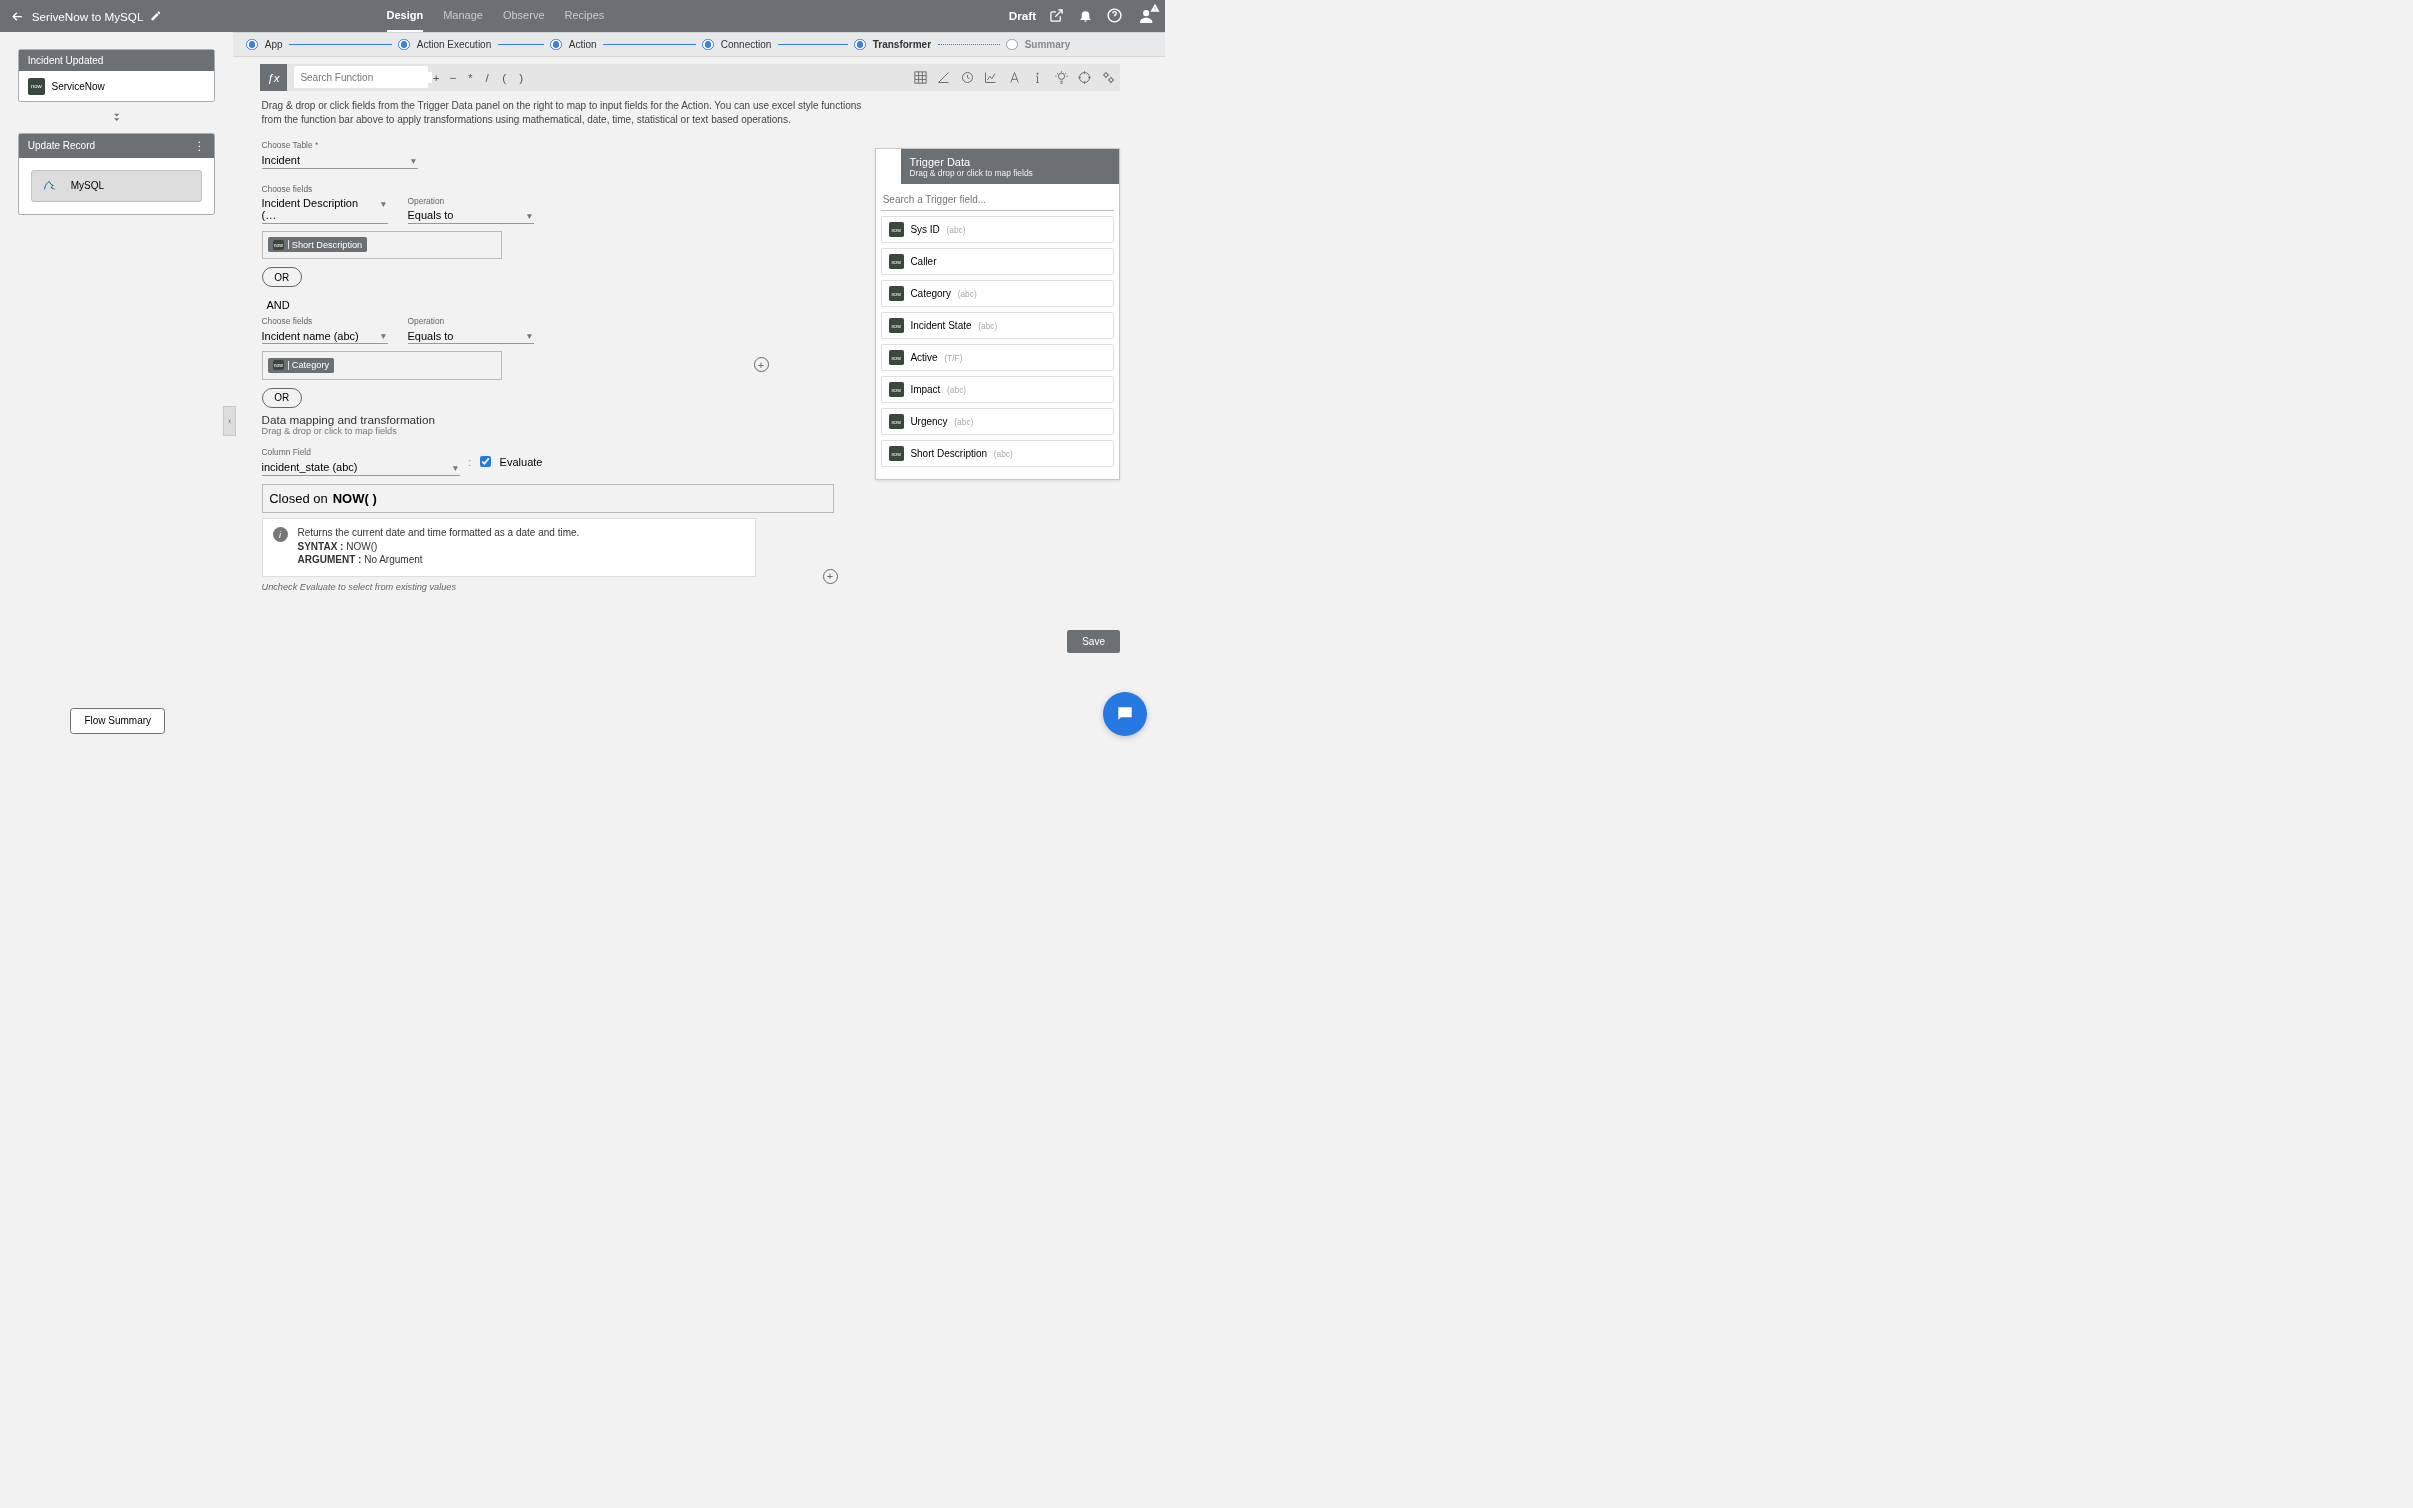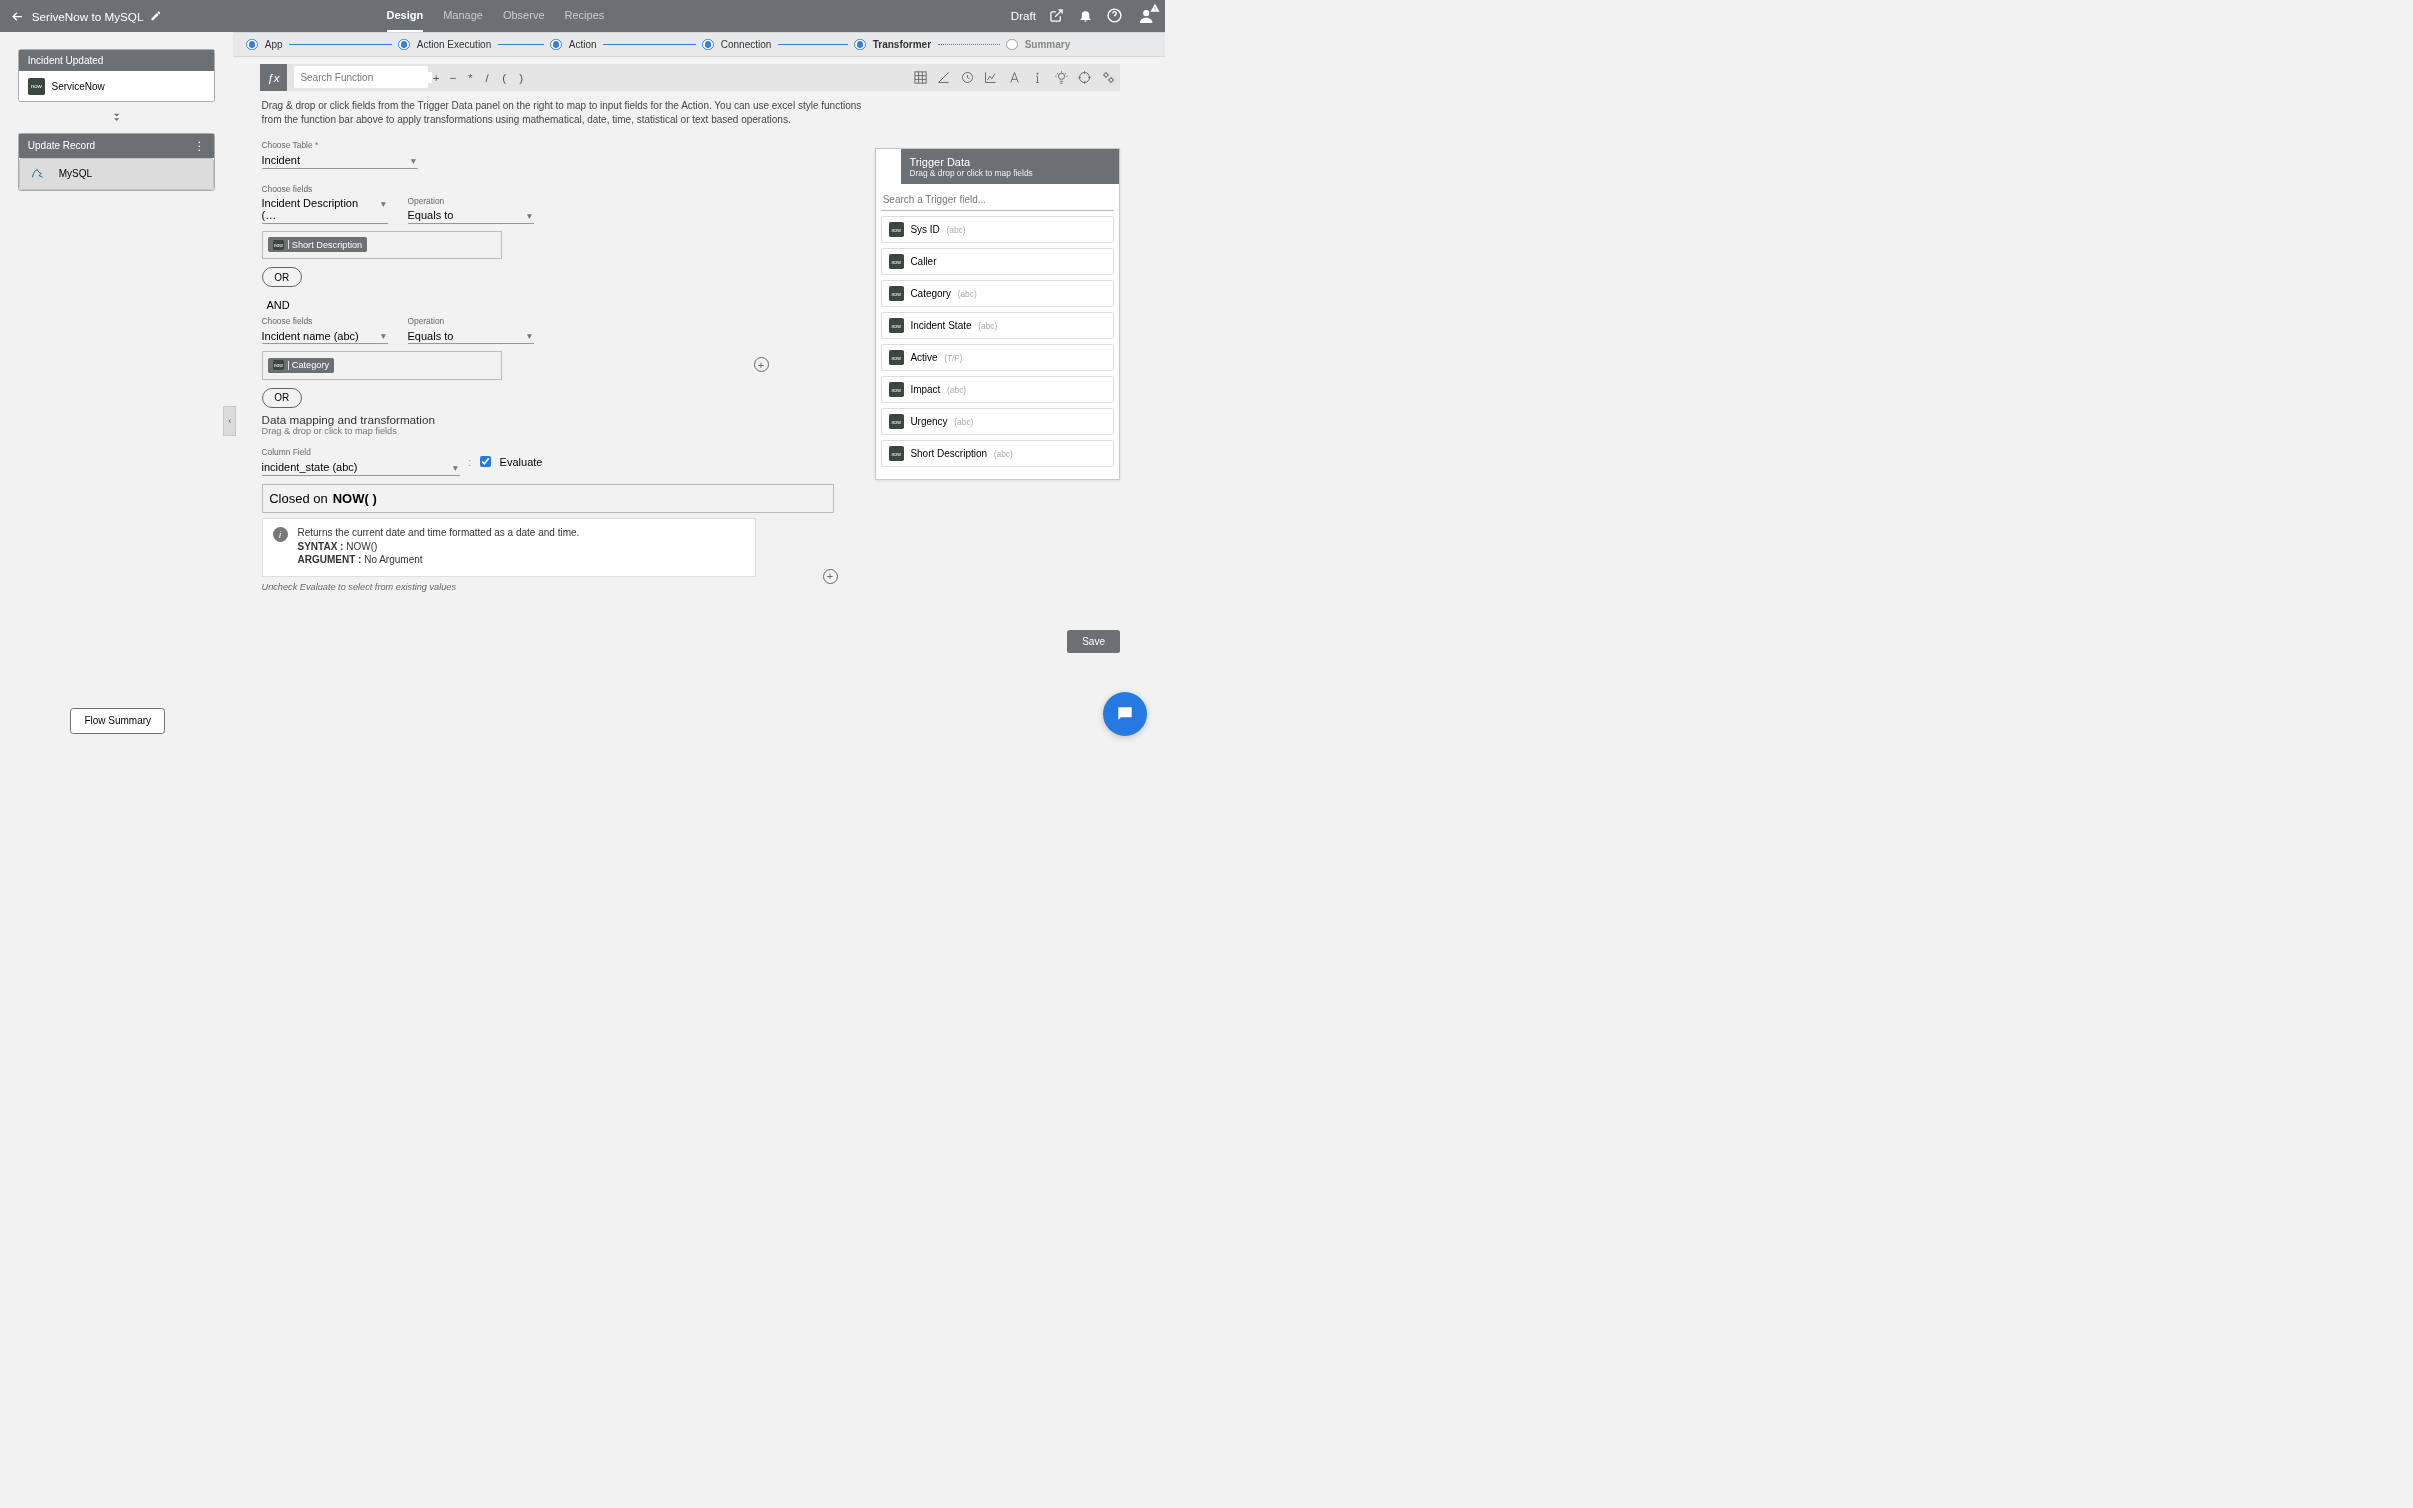--- a/index.html
+++ b/index.html
@@ -7,41 +7,41 @@
 
   
   .header { height: 32px; background: #6b7075; display: flex; align-items: center; color: #fff; padding: 0 10px; position: relative; }
   .header .back-icon { width: 15px; height: 15px; margin-right: 6.7px; cursor: pointer; }
   .header .title { font-size: 11.7px; font-weight: 500; }
   .header .pencil-icon { margin-left: 6.7px; cursor: pointer; }
   .header .tabs { position:absolute; left:50%; transform:translateX(-90%); display: flex; gap: 20px; height: 100%; align-items: center; }
   .header .tabs .tab { font-size: 11px; color: #c9cbcd; cursor: pointer; height: 100%; display: flex; align-items: center; border-bottom: 2.5px solid transparent; }
   .header .tabs .tab.active { color: #fff; font-weight: 600; border-bottom-color: #fff; }
   .header .right { margin-left: auto; display: flex; align-items: center; gap: 13.4px; }
-  .header .draft { font-size: 11.7px; font-weight: 400; }
+  .header .draft { font-size: 11.7px; font-weight: 700; }
   .header .hicon { cursor: pointer; color:#fff; }
 
   
   .steps { position:absolute; left:233px; right:0; top:32px; height: 25px; background: #e8e9ea; display: flex; align-items: center; padding: 0 13.4px; gap: 6.7px; border-top: 0.8px solid #d5d6d7; border-bottom: 0.8px solid #d5d6d7; }
   .step { display: flex; align-items: center; gap: 6.7px; flex: 1; }
   .step .circle { width: 11.7px; height: 11.7px; border-radius: 50%; border: 1.7px solid #3a7ee0; background: #fff; position: relative; flex-shrink:0; }
   .step .circle.filled::after { content:''; position:absolute; inset:1.7px; border-radius:50%; background:#3a7ee0; }
   .step.inactive .circle { border-color: #9a9c9e; }
   .step .label { font-size: 10px; color: #333; }
   .step.inactive .label { color: #888; font-weight: bold; }
   .step .line { flex:1; height: 1.7px; background: #3a7ee0; }
   .step .line.dotted { background: none; border-top:1.7px dotted #3a7ee0; height:0; }
 
   
   .sidebar { position:absolute; top:32px; left:0; width:233px; bottom:0; background:#f2f2f2; padding: 17px 18.4px; }
   .node-card { border:0.8px solid #a9abad; border-radius:2.5px; background:#fff; margin-bottom:8.4px; }
   .node-card .node-header { background:#6b7075; color:#fff; font-size:10px; padding:5px 8.4px; display:flex; align-items:center; justify-content:space-between; }
   .node-card .node-header .menu { cursor:pointer; font-size:11.7px; }
   .node-card .node-body { padding:6.7px 8.4px; display:flex; align-items:center; gap:6.7px; }
-  .node-card.selected .node-body { background:#dcdcdc; margin:0; border:0.8px solid #c4c4c4; border-radius:3px;gap:13px; }
+  .node-card.selected .node-body { background:#dcdcdc; margin:12px; border:0.8px solid #c4c4c4; border-radius:3px;gap:13px; }
   .node-card .brand-box { width:17px; height:17px; background:#3a473e; color:#fff; font-size:5.9px; display:flex; align-items:center; justify-content:center; border-radius:1.7px; }
   .node-card .brand-box.mysql { background:transparent; color:#00618a; }
   .connector-icon { display:flex; justify-content:center; margin: 3.4px 0 8.4px; color:#777; }
   .flow-summary { position:absolute; bottom:20px; left:70px; border:0.8px solid #6b7075; border-radius:3.4px; padding:6.7px 13.4px; font-size:10px; cursor:pointer; background:#fff; }
 
   
   .collapse-btn { position:absolute; left:223px; top:406px; width:13.4px; height:30px; background:#dcdcdc; display:flex; align-items:center; justify-content:center; cursor:pointer; border:0.8px solid #c8c8c8; z-index:5; font-size:9.2px; color:#555;}
 
   
   .main { position:absolute; left:233px; right:0; top:57px; bottom:0; background:#f2f2f2; padding: 6.7px 0 0 0; }

